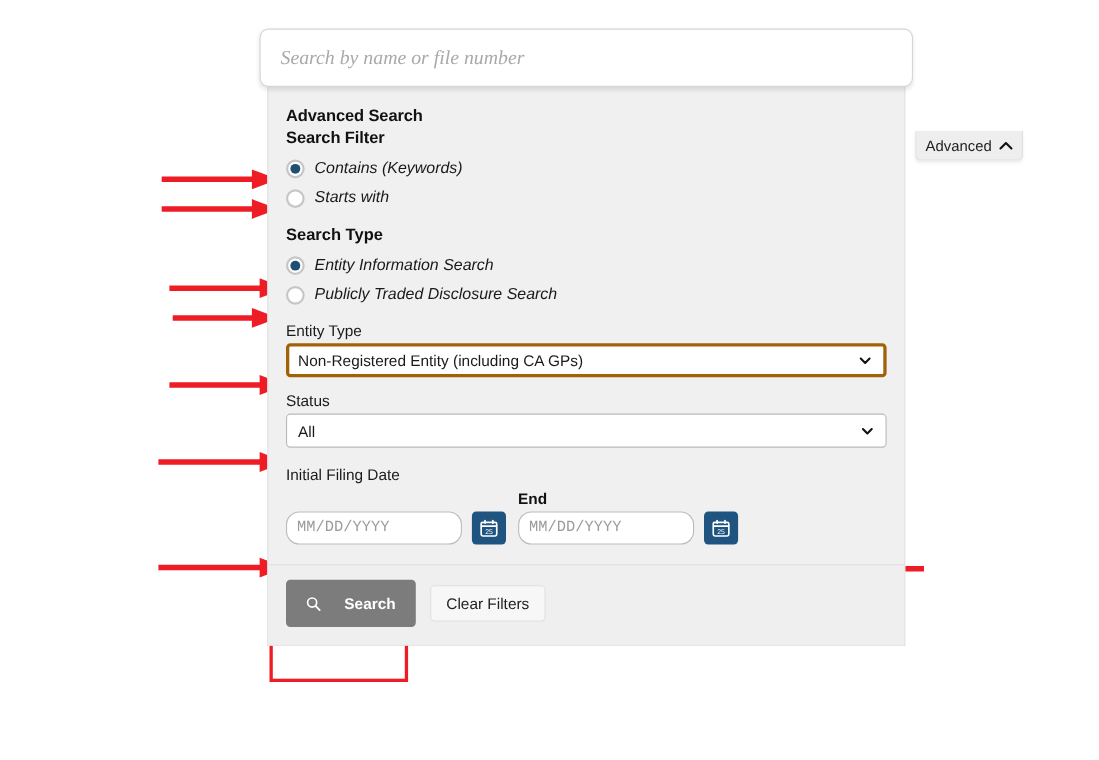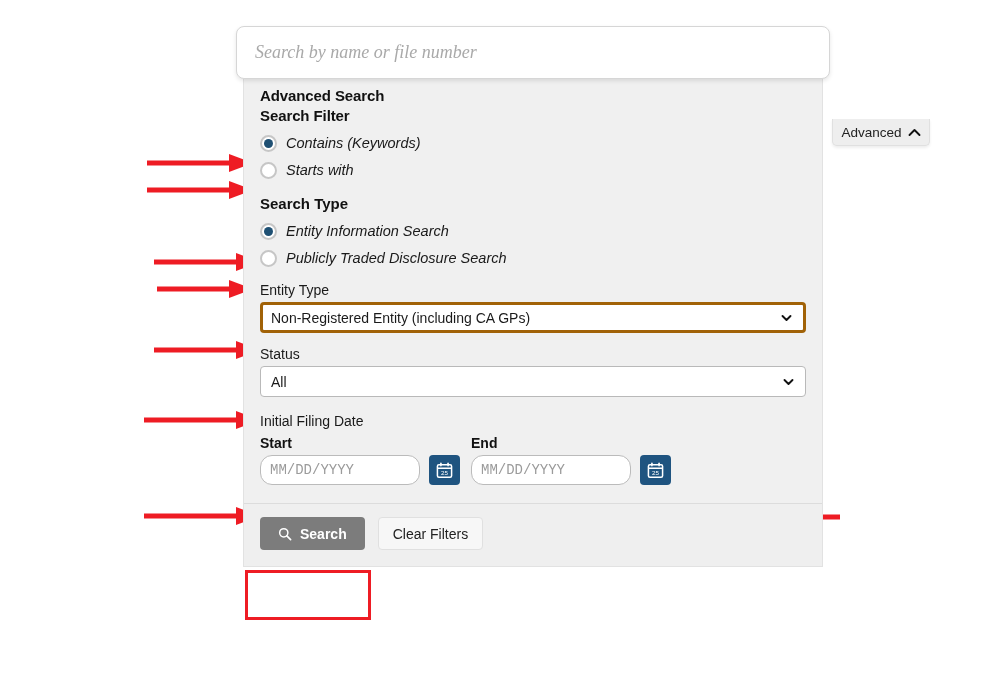--- a/index.html
+++ b/index.html
@@ -57,21 +57,21 @@
 
   #advanced-panel {
     position: absolute;
     left: 0;
     top: 53px;
     width: 580px;
     background: #f0f0f0;
     border: 1px solid #e2e2e2;
     border-top: none;
     box-sizing: border-box;
-    padding: 8px 16px 0 16px;
+    padding: 18px 16px 0 16px;
   }
 
   .panel-heading {
     font-size: 15px;
     font-weight: bold;
     color: #111;
     margin: 0 0 3px 0;
     letter-spacing: -0.1px;
   }
   .section-heading {
@@ -211,28 +211,28 @@
     background: #efefef;
     display: flex;
     align-items: center;
     gap: 13px;
   }
   #search-button {
     background: #7c7c7c;
     color: #ffffff;
     border: none;
     border-radius: 4px;
-    height: 33px;
+    height: 43px;
     padding: 0 18px;
     font-size: 14px;
     font-weight: bold;
     font-family: "Liberation Sans", sans-serif;
     display: inline-flex;
     align-items: center;
-    gap: 8px;
+    gap: 21px;
     cursor: pointer;
   }
   #search-button svg { display: block; }
   #clear-filters-button {
     background: #f7f7f7;
     color: #222;
     border: 1px solid #e0e0e0;
     border-radius: 4px;
     height: 33px;
     padding: 0 14px;
@@ -374,21 +374,20 @@
             <path d="M1.5 3.5 L5.5 7.5 L9.5 3.5" stroke="#111" stroke-width="1.9" fill="none" stroke-linecap="round" stroke-linejoin="round"></path>
           </svg>
         </span>
       </div>
     </div>
 
     <div id="date-section-label">Initial Filing Date</div>
 
     <div class="date-fields">
       <div class="date-col">
-        <div class="date-col-label">Start</div>
         <div class="date-row">
           <input class="date-input" type="text" placeholder="MM/DD/YYYY" style="">
           <button class="cal-btn">
             <svg width="17" height="17" viewBox="0 0 18 18">
               <rect x="1.5" y="3" width="15" height="13.2" rx="1.6" fill="none" stroke="#fff" stroke-width="1.6"></rect>
               <line x1="1.5" y1="6.6" x2="16.5" y2="6.6" stroke="#fff" stroke-width="1.6"></line>
               <line x1="5.2" y1="1.3" x2="5.2" y2="4" stroke="#fff" stroke-width="1.6" stroke-linecap="round"></line>
               <line x1="12.8" y1="1.3" x2="12.8" y2="4" stroke="#fff" stroke-width="1.6" stroke-linecap="round"></line>
               <text x="9" y="14.1" font-family="'Liberation Sans',sans-serif" font-size="6.6" fill="#fff" text-anchor="middle">25</text>
             </svg>

